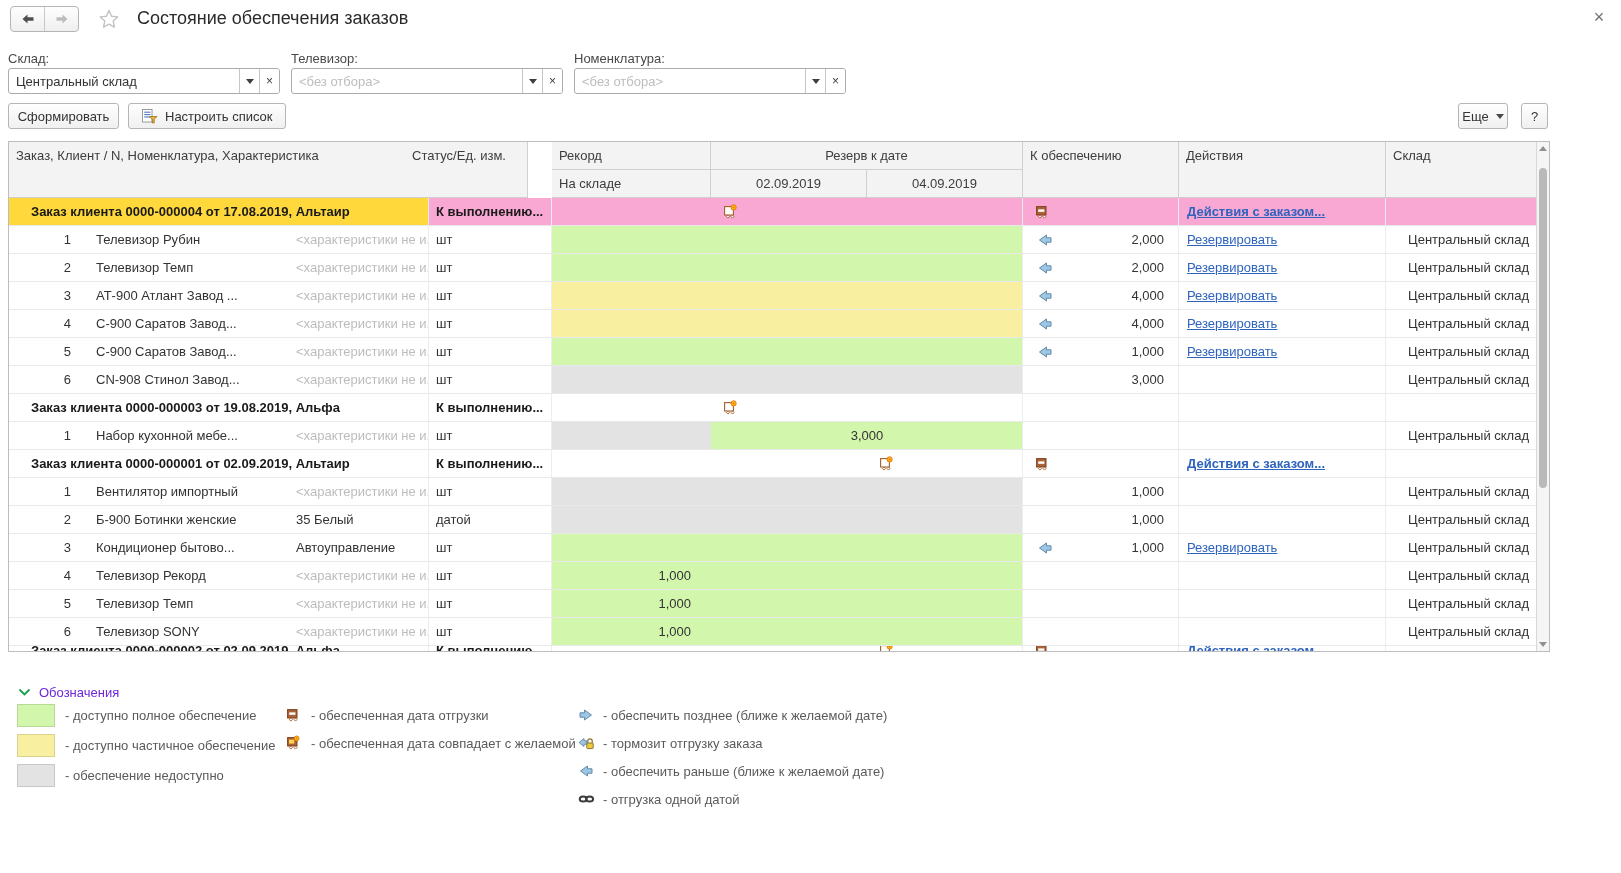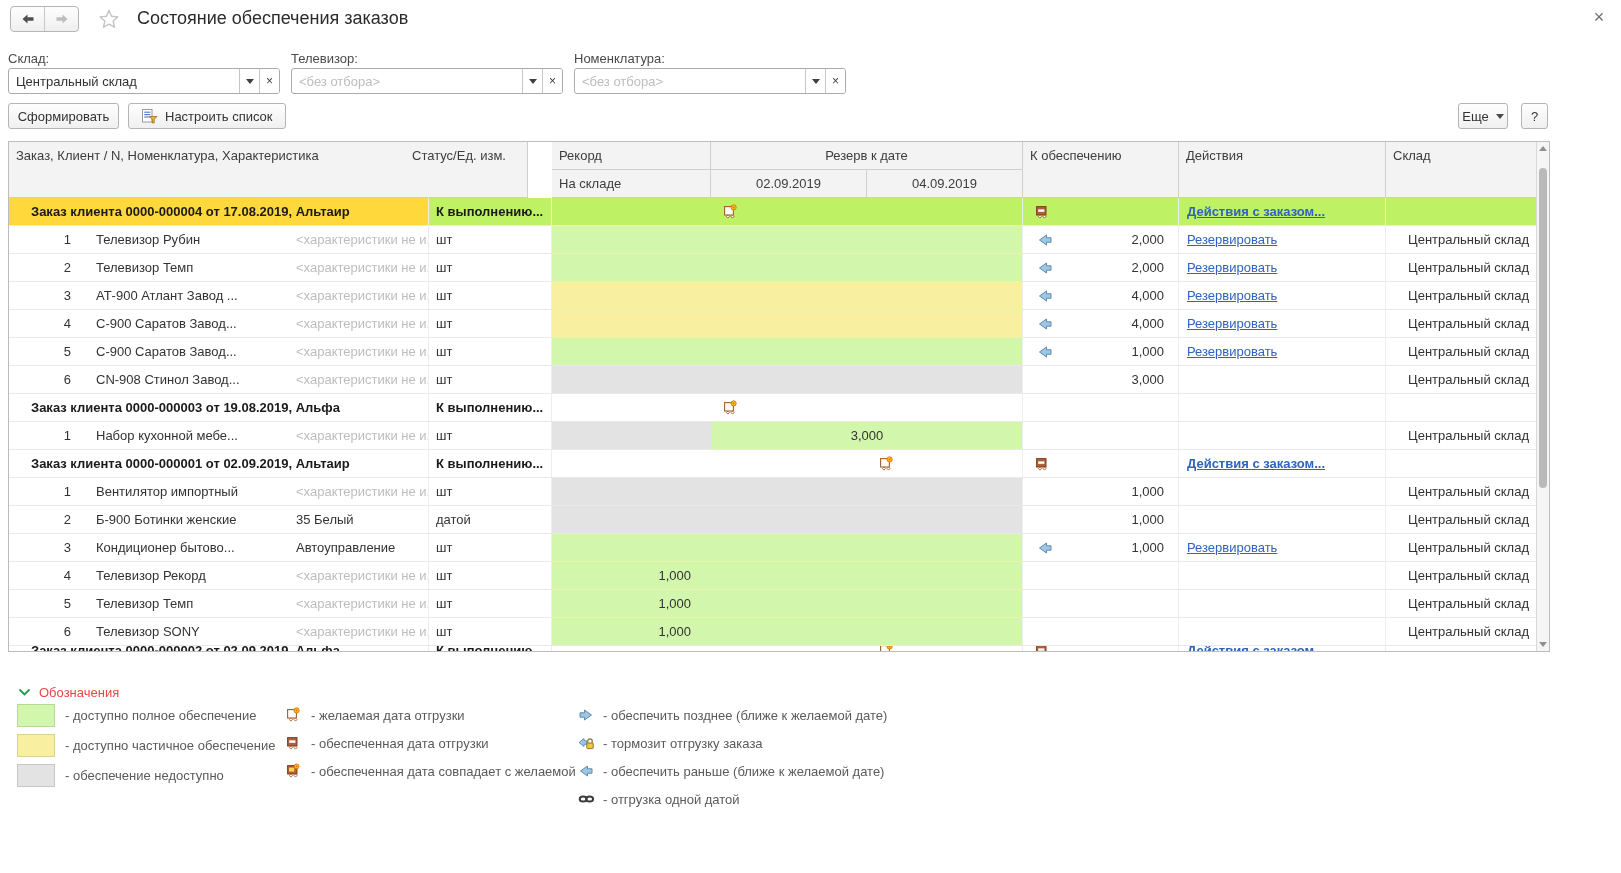--- a/index.html
+++ b/index.html
@@ -30,21 +30,21 @@
   .btn .icn{margin-right:7px;display:inline-flex;}
   .moretri{margin-left:7px;width:0;height:0;border-left:4px solid transparent;border-right:4px solid transparent;border-top:5px solid #4A4A4A;}
 
   
   .tbl{position:absolute;left:8px;top:141px;width:1542px;height:511px;box-sizing:border-box;border:1px solid #BDBDBD;background:#FFF;overflow:hidden;}
   .hcell{position:absolute;box-sizing:border-box;background:#F3F3F3;border-right:1px solid #CFCFCF;border-bottom:1px solid #CFCFCF;
          padding:6px 7px;color:#3D3D3D;line-height:15px;overflow:hidden;white-space:nowrap;}
   .hcenter{text-align:center;}
   #rows{position:absolute;left:0;top:56px;width:1529px;}
   .trow{position:relative;height:28px;box-sizing:border-box;border-bottom:1px solid #E9E9E9;background:#FFF;}
-  .trow.sel{background:#bef264;}
+  .trow.sel{background:#f9a8d4;}
   .trow.clip{height:8px;border-bottom:none;overflow:hidden;}
   .clipwrap{position:relative;height:28px;margin-top:-9px;}
   .cell{position:absolute;top:0;bottom:0;box-sizing:border-box;overflow:hidden;white-space:nowrap;line-height:27px;}
   .vb{border-right:1px solid #EDEDED;}
   .group .gt{font-weight:bold;color:#1A1A1A;}
   .group .st{font-weight:bold;color:#1A1A1A;}
   .ocell{padding-left:0;}
   .gpad{padding-left:22px;}
   .goldcell{background:#FFD83C;}
   .icase{display:flex;align-items:center;height:100%;}
@@ -62,21 +62,21 @@
   .icn{display:inline-flex;vertical-align:middle;}
 
   
   .sbar{position:absolute;right:0;top:0;bottom:0;width:13px;background:#F5F5F5;border-left:1px solid #D8D8D8;box-sizing:border-box;}
   .sb-up{position:absolute;top:4px;left:2px;width:0;height:0;border-left:4px solid transparent;border-right:4px solid transparent;border-bottom:5px solid #909090;}
   .sb-down{position:absolute;bottom:4px;left:2px;width:0;height:0;border-left:4px solid transparent;border-right:4px solid transparent;border-top:5px solid #909090;}
   .sb-thumb{position:absolute;left:2px;width:8px;top:26px;height:320px;background:#B9B9B9;border-radius:4px;}
 
   
   .legend{position:absolute;left:0;top:680px;width:1621px;height:193px;}
-  .ltitle{position:absolute;left:10px;top:5px;display:flex;align-items:center;color:#ef4444;}
+  .ltitle{position:absolute;left:10px;top:5px;display:flex;align-items:center;color:#6d28d9;}
   .ltitle span{margin-left:8px;}
   .lcol{position:absolute;}
   .lrow{display:flex;align-items:center;color:#5A5A5A;white-space:nowrap;}
   .sw{width:38px;height:23px;box-sizing:border-box;border:1px solid rgba(0,0,0,0.12);margin-right:10px;flex:none;}
   .liconbox{width:22px;display:flex;justify-content:center;margin-right:6px;flex:none;}
 </style>
 </head>
 <body>
 
 <div class="app">
@@ -576,34 +576,20 @@
         <div class="lrow" style="height: 24px; margin-bottom: 6px;">
           <div class="sw" style="background: rgb(227, 227, 227);"></div>
           <span>- обеспечение недоступно</span>
         </div>
       </div>
     <div class="lcol" id="legend-col2" style="left:283px;top:23px;">
         <div class="lrow" style="height: 24px; margin-bottom: 4px;">
           <div class="liconbox">
             <span class="icn">
               <svg width="16" height="16" viewBox="0 0 16 16">
-                <rect x="1.6" y="2.6" width="8.8" height="8.4" fill="#FFFFFF" stroke="#A25E2A" stroke-width="1.1"></rect>
-                <circle cx="10.6" cy="3.4" r="2.6" fill="#FFC020" stroke="#E07000" stroke-width="0.9"></circle>
-                <circle cx="10.6" cy="3.4" r="1" fill="#F07000"></circle>
-                <path d="M3.4 12.6 l1.5 1.5 1.5 -1.5 -1.5 -1.5 z" fill="#FFF" stroke="#A25E2A" stroke-width="0.9"></path>
-                <path d="M8 12.6 l1.5 1.5 1.5 -1.5 -1.5 -1.5 z" fill="#FFF" stroke="#A25E2A" stroke-width="0.9"></path>
-              </svg>
-            </span>
-          </div>
-          <span>- желаемая дата отгрузки</span>
-        </div>
-        <div class="lrow" style="height: 24px; margin-bottom: 4px;">
-          <div class="liconbox">
-            <span class="icn">
-              <svg width="16" height="16" viewBox="0 0 16 16">
                 <rect x="1.6" y="2.6" width="9.4" height="8.4" fill="#AA623B" stroke="#7E3F1C" stroke-width="1"></rect>
                 <rect x="3.2" y="5.4" width="6.2" height="2.4" fill="#FFFFFF"></rect>
                 <path d="M3.4 12.6 l1.5 1.5 1.5 -1.5 -1.5 -1.5 z" fill="#FFF" stroke="#A25E2A" stroke-width="0.9"></path>
                 <path d="M8 12.6 l1.5 1.5 1.5 -1.5 -1.5 -1.5 z" fill="#FFF" stroke="#A25E2A" stroke-width="0.9"></path>
               </svg>
             </span>
           </div>
           <span>- обеспеченная дата отгрузки</span>
         </div>
         <div class="lrow" style="height: 24px; margin-bottom: 4px;">

